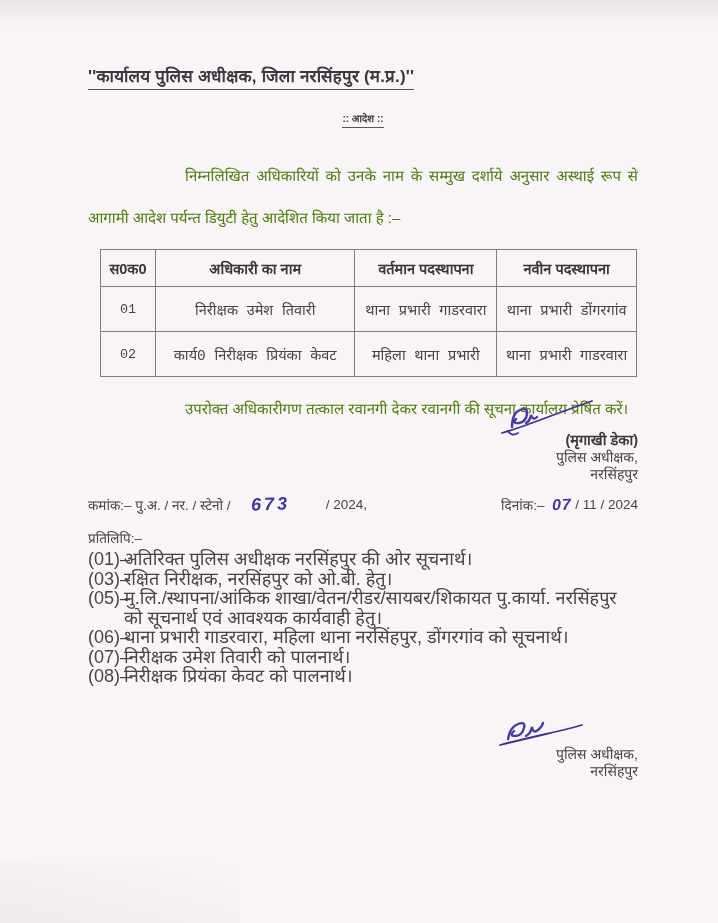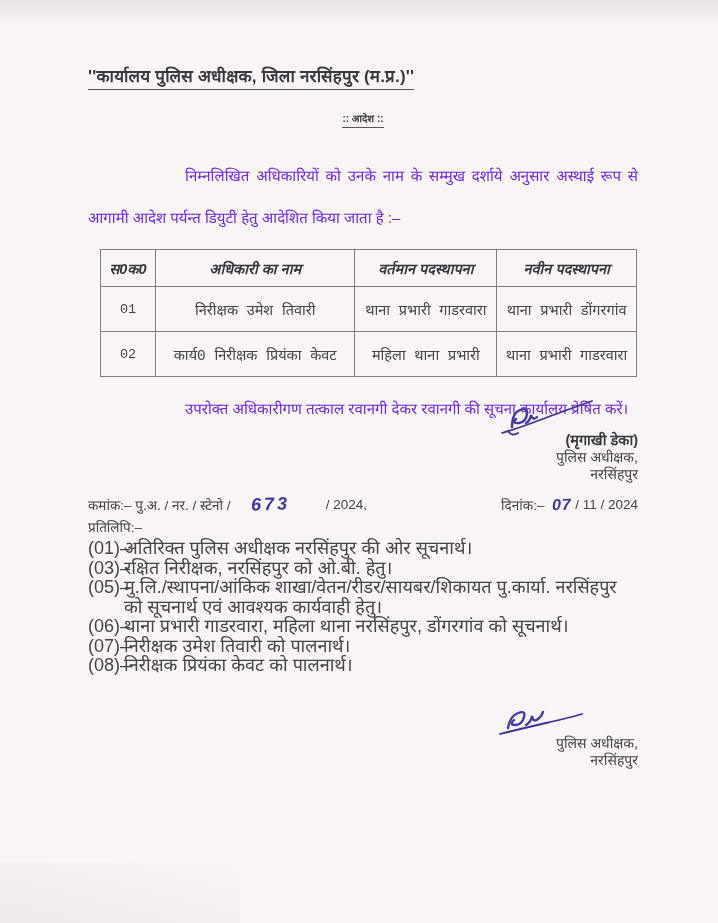--- a/index.html
+++ b/index.html
@@ -31,36 +31,36 @@
   .title .u,.subtitle .u{
     border-bottom:1.6px solid #56535b;padding-bottom:3px;
   }
   .subtitle{
     margin-top:24px;text-align:center;font-size:10px;font-weight:bold;color:#3b3940;
   }
   .para{
     margin:30px 0 0 0;
     font-size:15px;line-height:42px;
     text-align:justify;text-indent:97px;
-    color:#6d28d9;
+    color:#4d7c0f;
   }
   .para.second{margin-top:12px;line-height:40px;}
   table.doc-table{
     border-collapse:collapse;
     margin:10px 0 0 12px;
     width:537px;
     font-size:14.5px;
     color:#413f46;
   }
   table.doc-table th,table.doc-table td{
     border:1.4px solid #7f7d81;
     text-align:center;
     font-weight:bold;
   }
-  table.doc-table th{padding:8px 2px;color:#38363d;font-style:italic;}
+  table.doc-table th{padding:8px 2px;color:#38363d;}
   table.doc-table td{padding:12px 2px;font-weight:normal;color:#46444b;font-family:Liberation Mono, monospace;}
   table.doc-table td.num{font-size:13.5px;}
   .sig-block{
     width:200px;
     margin:-32px 0 0 auto;
     text-align:right;
     font-size:14px;line-height:17px;
     color:#45434b;
     position:relative;
   }
@@ -71,21 +71,21 @@
     margin-top:11px;font-size:13.5px;color:#45434b;white-space:nowrap;
   }
   .ref-row .gap{flex:1;}
   .hand{
     display:inline-block;
     color:#4136a0;font-style:italic;font-weight:bold;
     transform:rotate(-2deg);
   }
   .hand.num{font-size:18px;letter-spacing:3px;margin:0 36px 0 20px;}
   .hand.date{font-size:16px;letter-spacing:1px;margin:0 3px 0 8px;}
-  .copies-heading{font-size:13.5px;margin-top:3px;color:#45434b;}
+  .copies-heading{font-size:13.5px;margin-top:14px;color:#45434b;}
   ul.copies{
     list-style:none;margin:3px 0 0 0;padding:0;
     font-size:18px;line-height:19.5px;color:#46444b;
   }
   ul.copies li{display:flex;}
   .copy-num{flex:none;width:36px;}
   .copy-text{flex:1;padding-right:14px;}
   .sig-block.bottom{margin-top:26px;}
 </style>
 </head>

